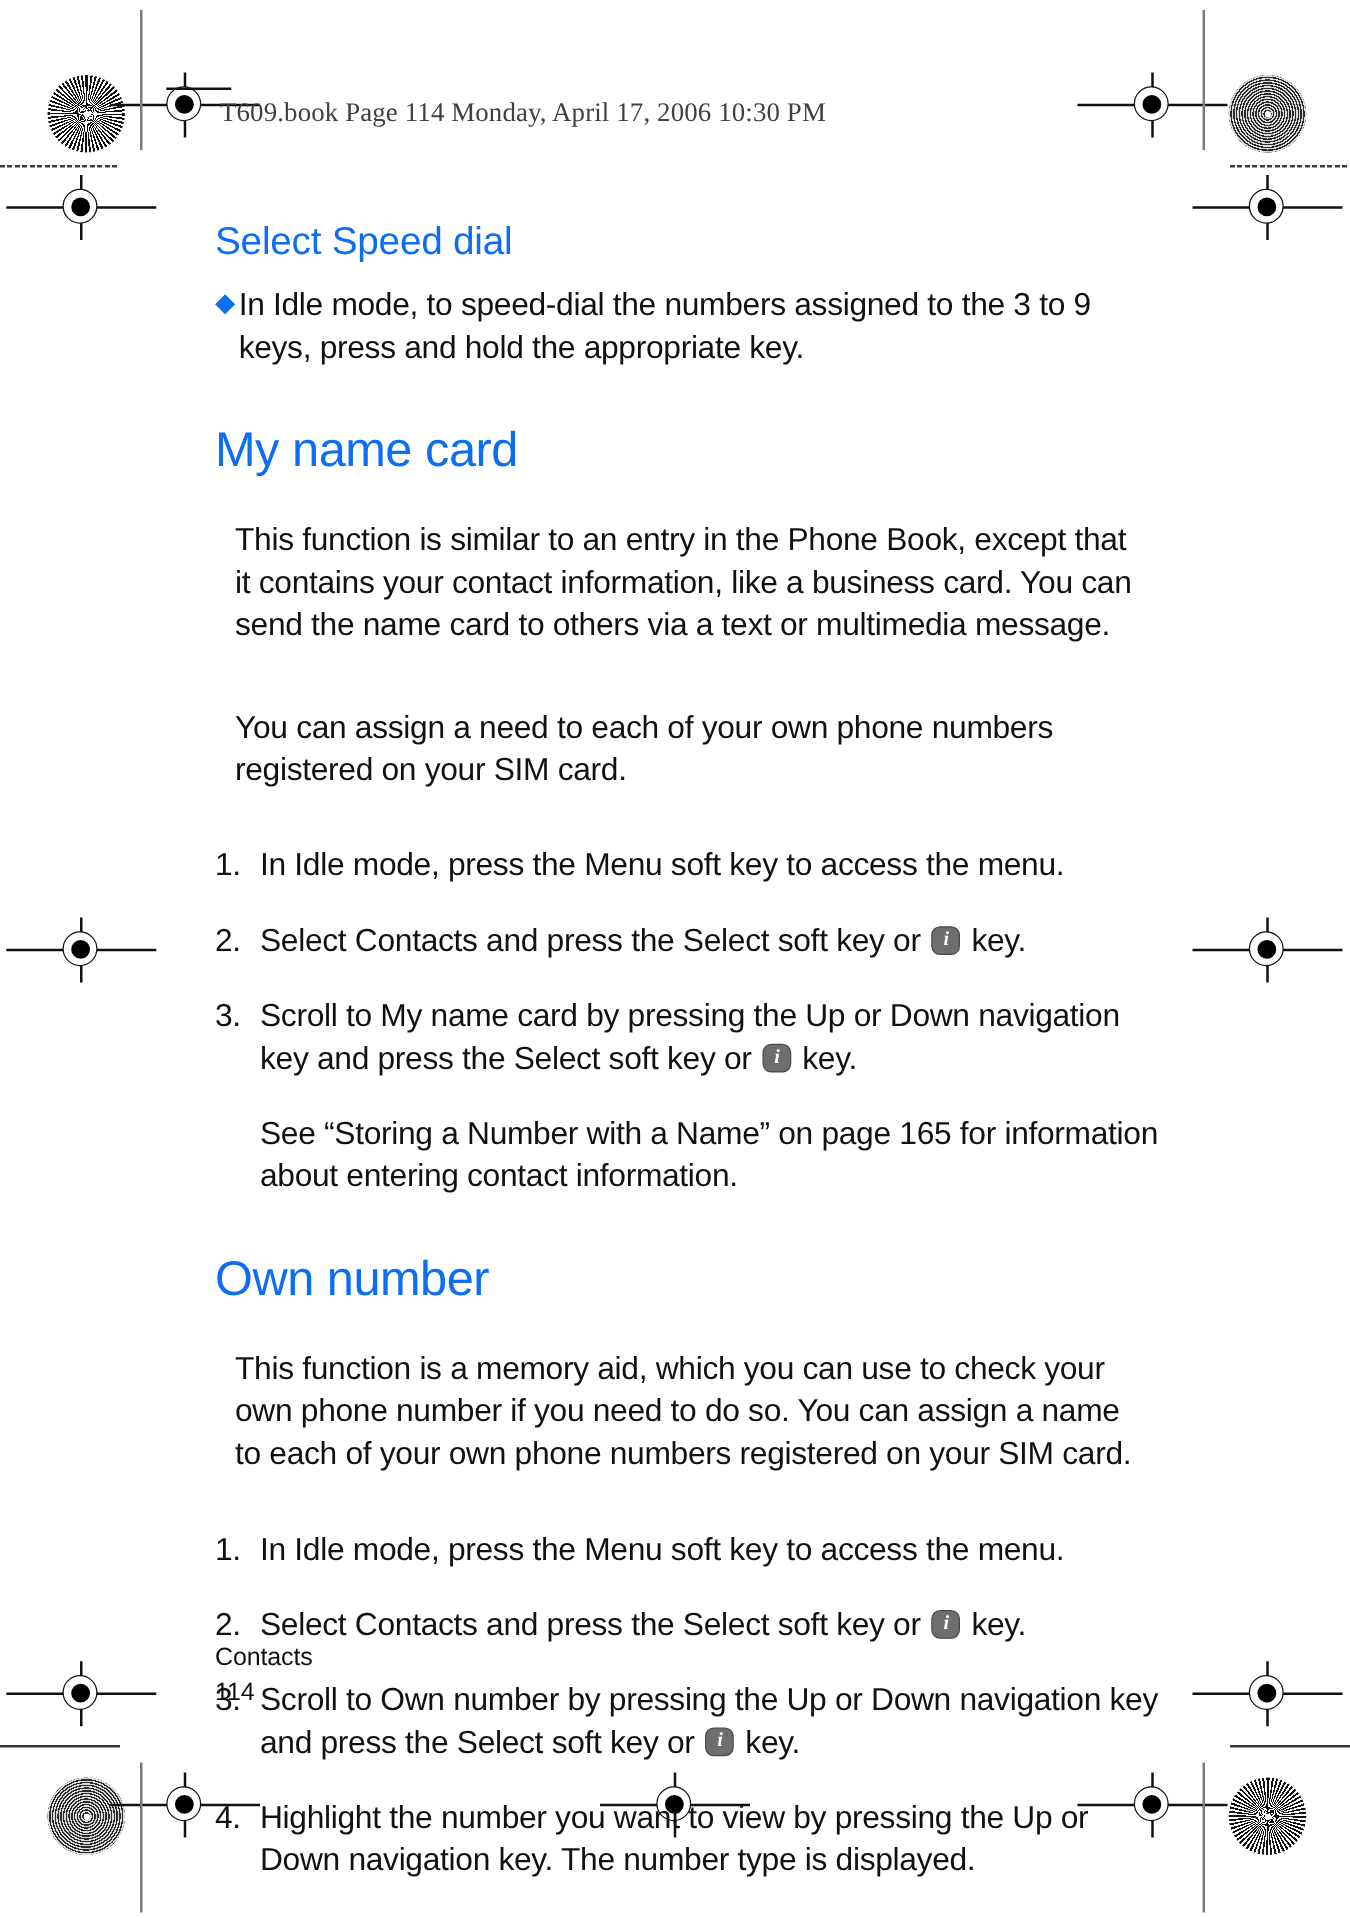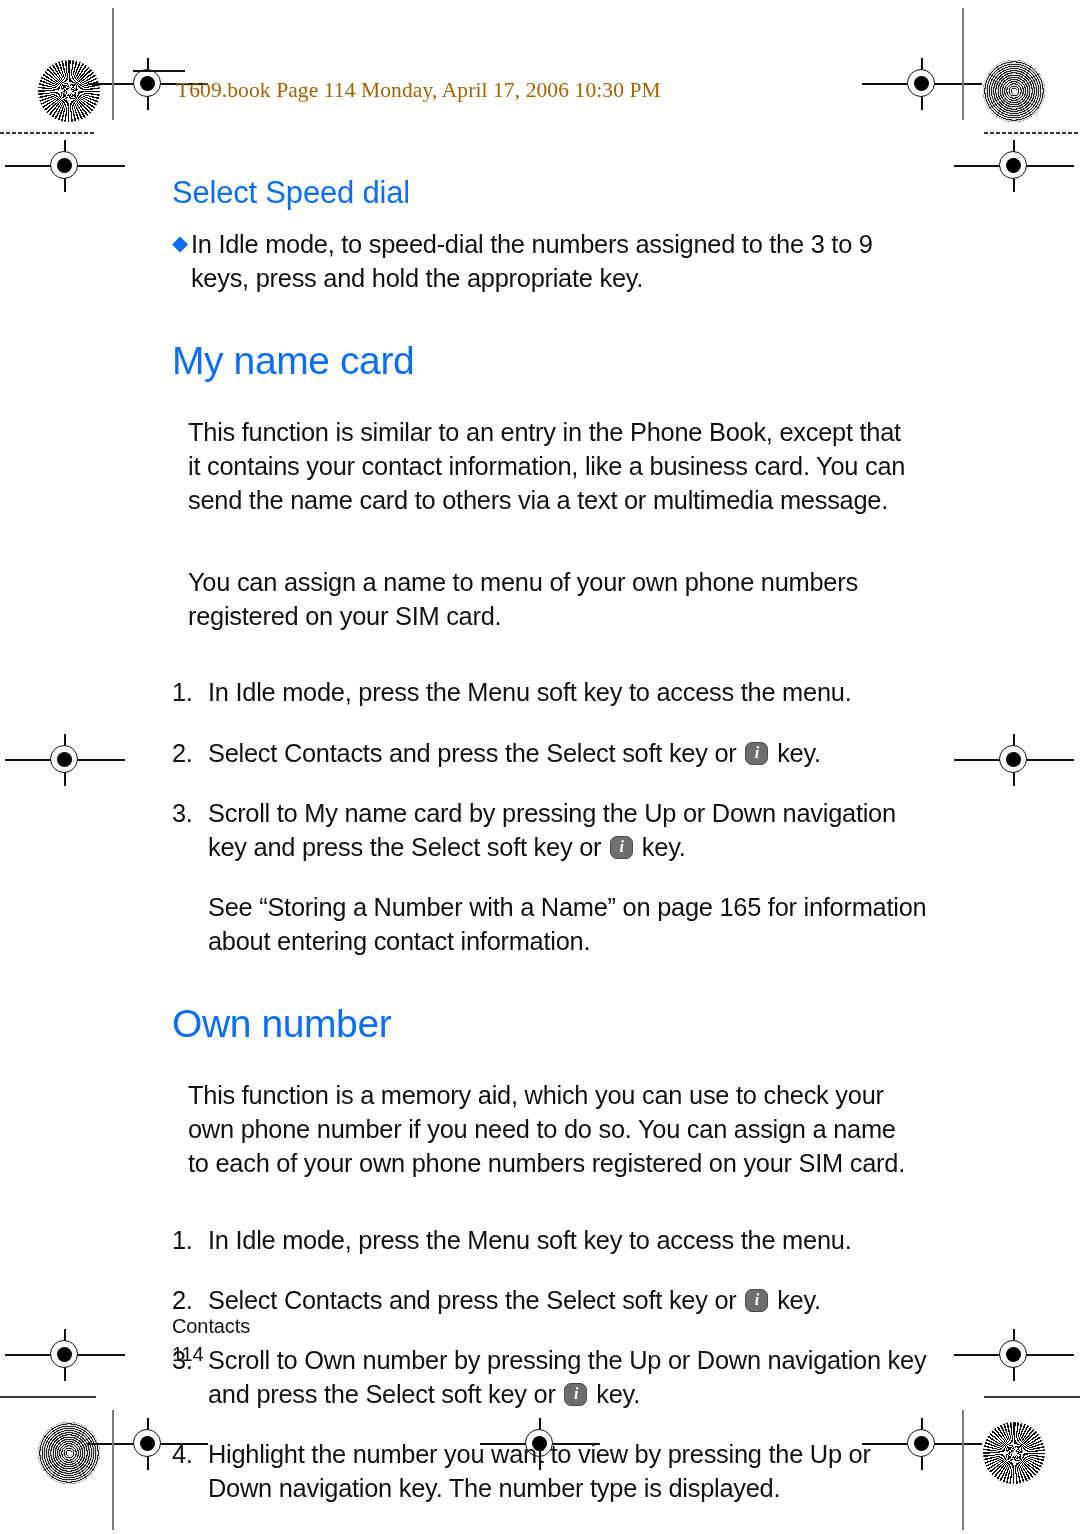--- a/index.html
+++ b/index.html
@@ -106,21 +106,21 @@
     background: #7a7a7a;
   }
 
   
   .slug {
     position: absolute;
     left: 176px;
     top: 78px;
     font-family: "Liberation Serif", serif;
     font-size: 21.5px;
-    color: #a16207;
+    color: #404040;
     white-space: nowrap;
     letter-spacing: 0.1px;
   }
   .slug-rule {
     position: absolute;
     left: 133px;
     top: 70px;
     width: 52px;
     height: 1.5px;
     background: #111;
@@ -353,21 +353,21 @@
     <div class="bullet-item">
       <span class="bullet-mark">◆</span>
       <span>In Idle mode, to speed-dial the numbers assigned to the 3 to 9 keys, press and hold the appropriate key.</span>
     </div>
 
     <div class="gap-xl"></div>
     <h1 class="sec">My name card</h1>
     <div class="gap-s"></div>
     <p class="body">This function is similar to an entry in the Phone Book, except that it contains your contact information, like a business card. You can send the name card to others via a text or multimedia message.</p>
     <div class="gap-s"></div>
-    <p class="body">You can assign a name to menu of your own phone numbers registered on your SIM card.</p>
+    <p class="body">You can assign a need to each of your own phone numbers registered on your SIM card.</p>
     <div class="gap-m"></div>
     <ol class="steps">
         <li>
           <span class="num">1.</span>
           <span class="txt"><span>In Idle mode, press the </span><b>Menu</b><span> soft key to access the menu.</span></span>
         </li>
         <li style="margin-top: 26px;">
           <span class="num">2.</span>
           <span class="txt"><span>Select </span><b>Contacts</b><span> and press the </span><b>Select</b><span> soft key or </span><span class="key-i"></span><span> key.</span></span>
         </li>

